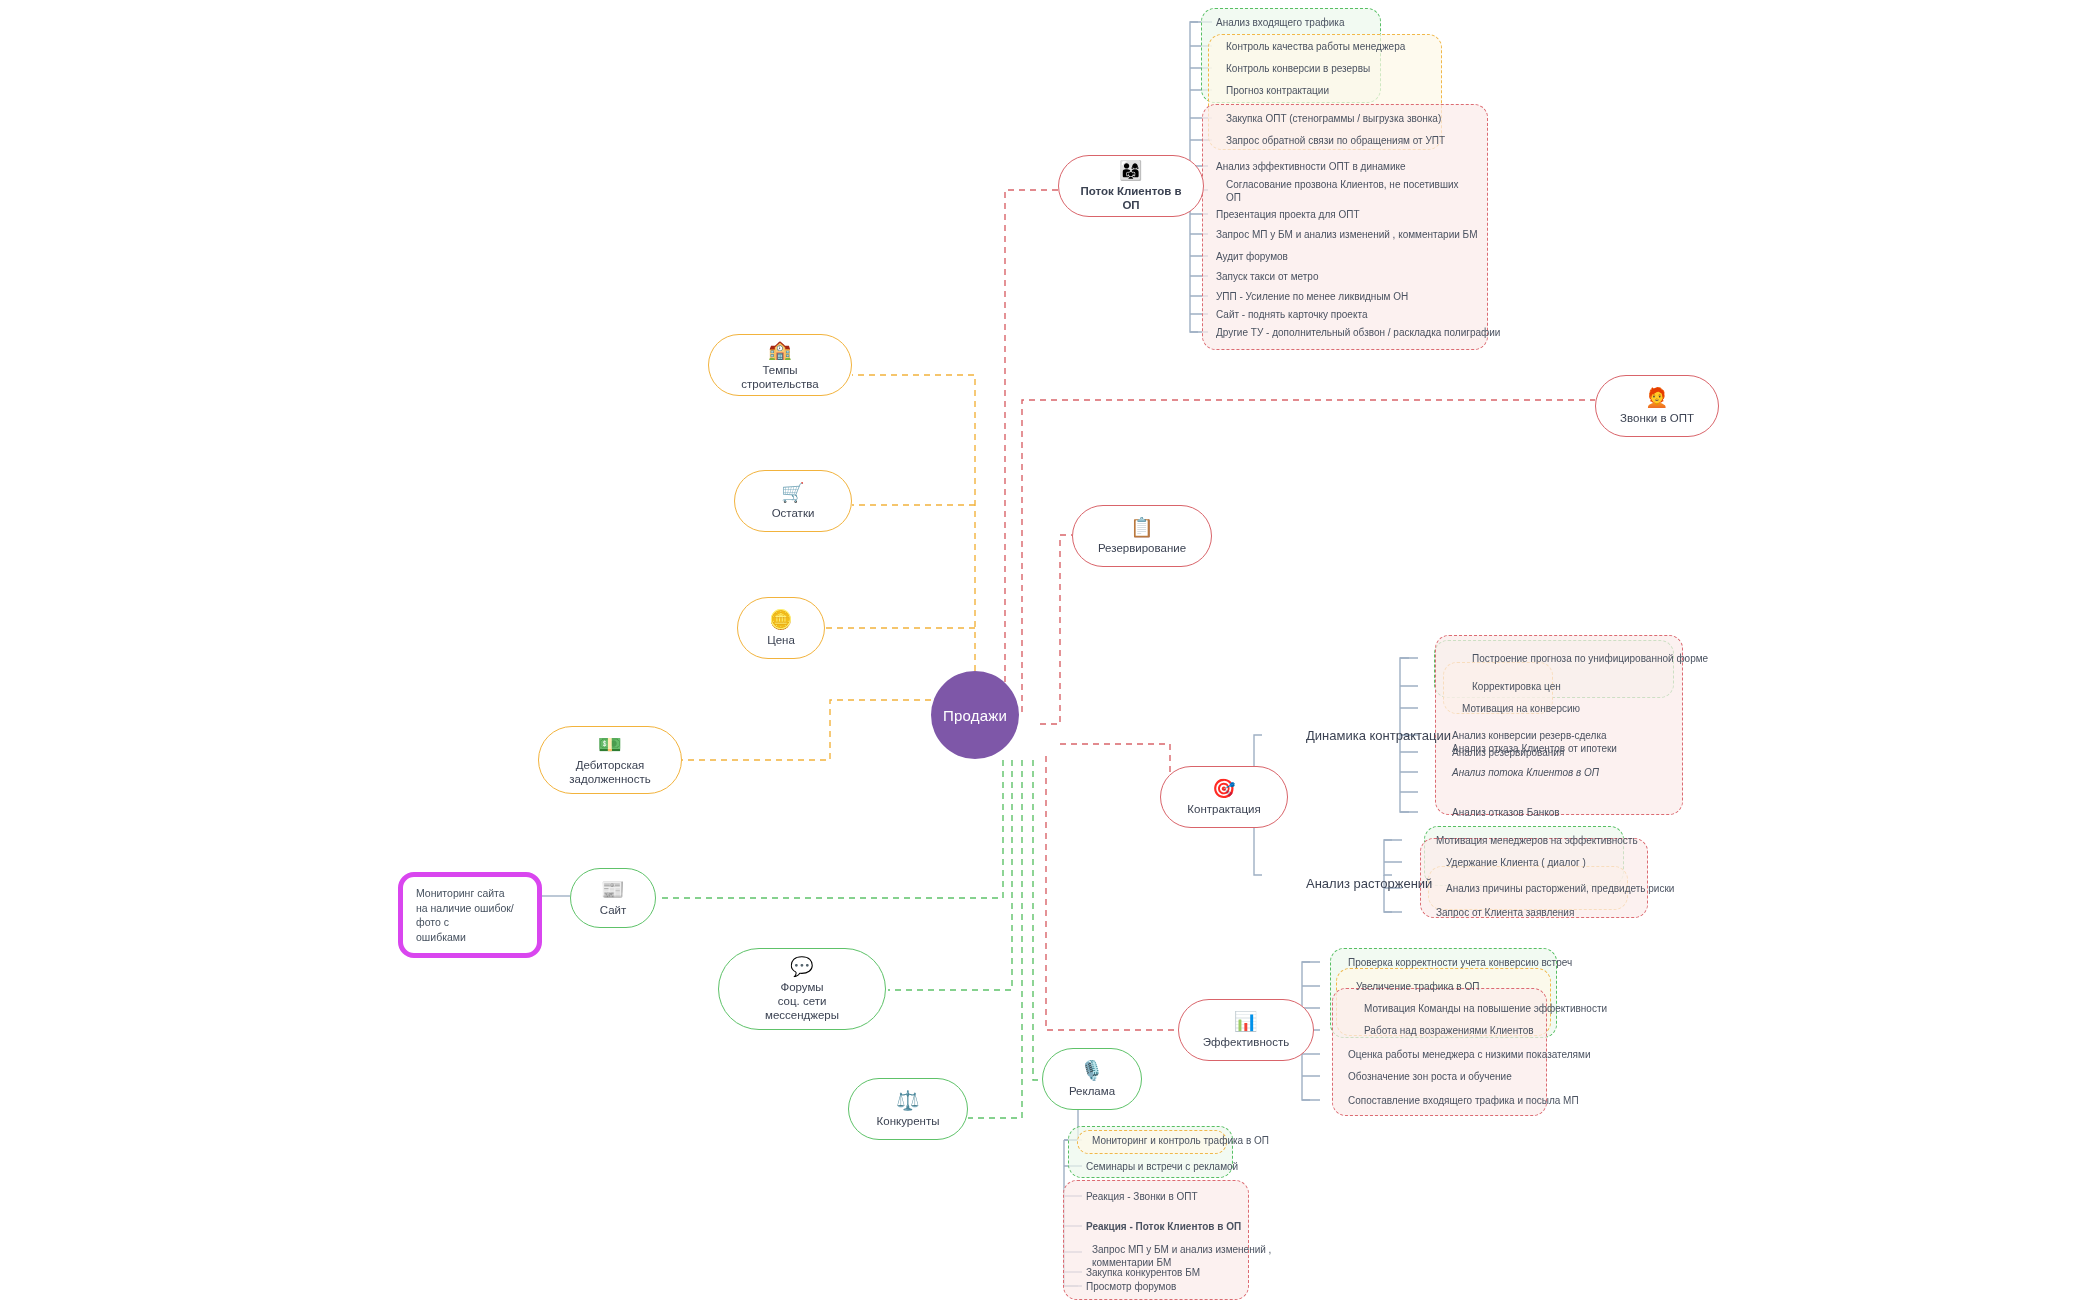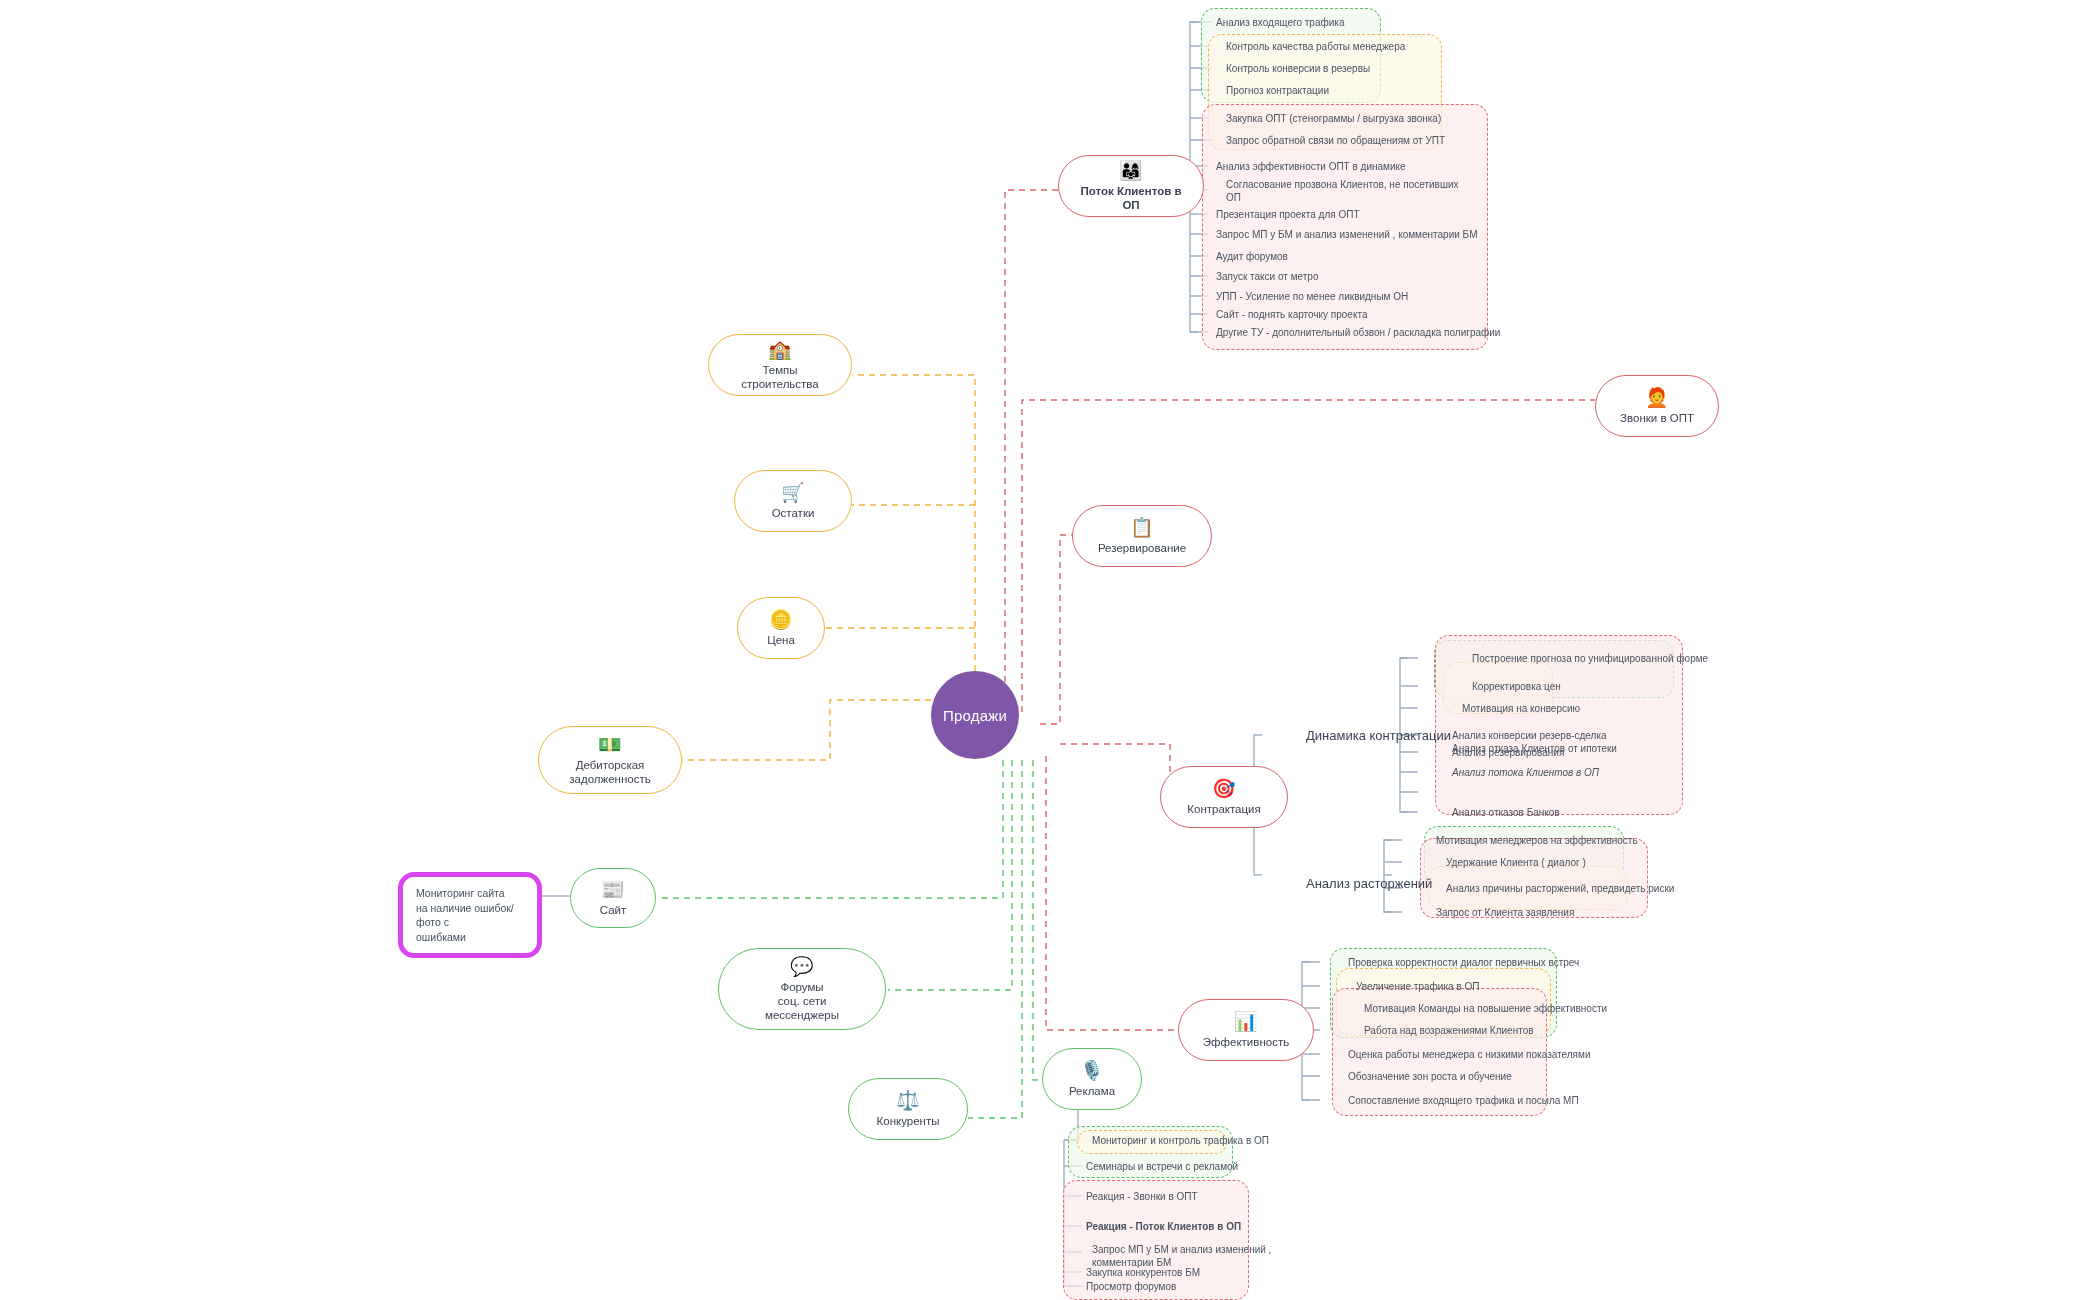--- a/index.html
+++ b/index.html
@@ -293,21 +293,21 @@
   <div class="leaf" style="left:1452px;top:746px;">Анализ резервирования</div>
   <div class="leaf" style="left:1452px;top:766px;font-style:italic;">Анализ потока Клиентов в ОП</div>
   <div class="leaf" style="left:1452px;top:742px;text-align:right;">Анализ отказа Клиентов от ипотеки</div>
   <div class="leaf" style="left:1452px;top:806px;">Анализ отказов Банков</div>
 
   <div class="leaf" style="left:1436px;top:834px;">Мотивация менеджеров на эффективность</div>
   <div class="leaf" style="left:1446px;top:856px;">Удержание Клиента ( диалог )</div>
   <div class="leaf" style="left:1446px;top:882px;">Анализ причины расторжений, предвидеть риски</div>
   <div class="leaf" style="left:1436px;top:906px;">Запрос от Клиента заявления</div>
 
-  <div class="leaf" style="left:1348px;top:956px;">Проверка корректности диалог первичных встреч</div>
+  <div class="leaf" style="left:1348px;top:956px;">Проверка корректности учета конверсию встреч</div>
   <div class="leaf" style="left:1356px;top:980px;">Увеличение трафика в ОП</div>
   <div class="leaf" style="left:1364px;top:1002px;">Мотивация Команды на повышение эффективности</div>
   <div class="leaf" style="left:1364px;top:1024px;">Работа над возражениями Клиентов</div>
   <div class="leaf" style="left:1348px;top:1048px;">Оценка работы менеджера с низкими показателями</div>
   <div class="leaf" style="left:1348px;top:1070px;">Обозначение зон роста и обучение</div>
   <div class="leaf" style="left:1348px;top:1094px;">Сопоставление входящего трафика и посыла МП</div>
 
   <div class="leaf" style="left:1092px;top:1134px;">Мониторинг и контроль трафика в ОП</div>
   <div class="leaf" style="left:1086px;top:1160px;">Семинары и встречи с рекламой</div>
   <div class="leaf" style="left:1086px;top:1190px;">Реакция - Звонки в ОПТ</div>

